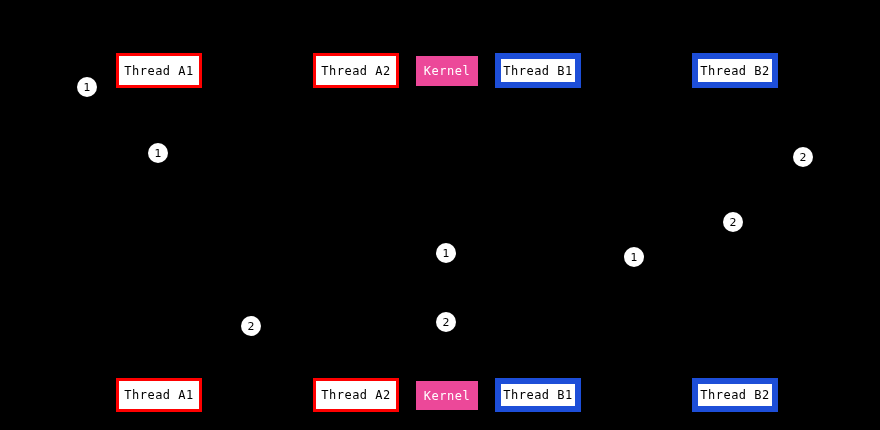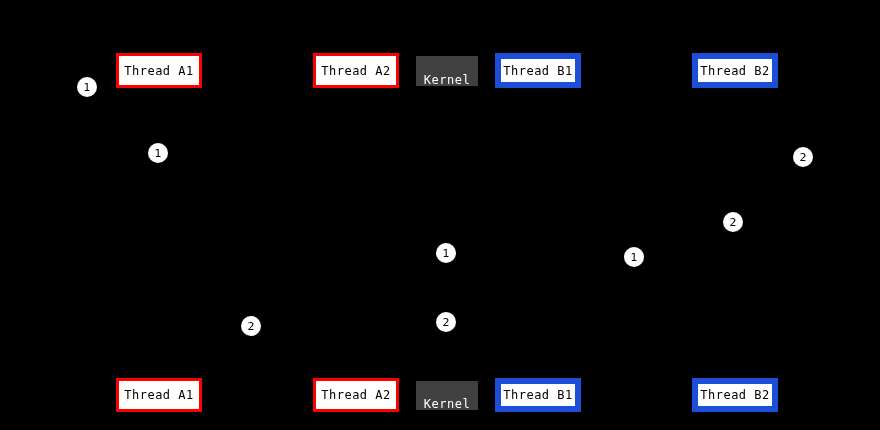--- a/index.html
+++ b/index.html
@@ -42,24 +42,23 @@
     background: #ffffff;
     color: #000000;
     border: 3px solid #ff0000;
   }
   .actor-box.style-blue-outline {
     background: #ffffff;
     color: #000000;
     border: 6px solid #1d4ed8;
   }
   .actor-box.style-blue-fill {
-    background: #404040;
+    background: #ec4899;
     color: #ffffff;
     border: 0 solid #0000ff;
-    align-items: flex-end;
   }
   .seq-marker {
     position: absolute;
     box-sizing: border-box;
     width: 20px;
     height: 20px;
     border-radius: 50%;
     background: #ffffff;
     color: #000000;
     display: flex;

